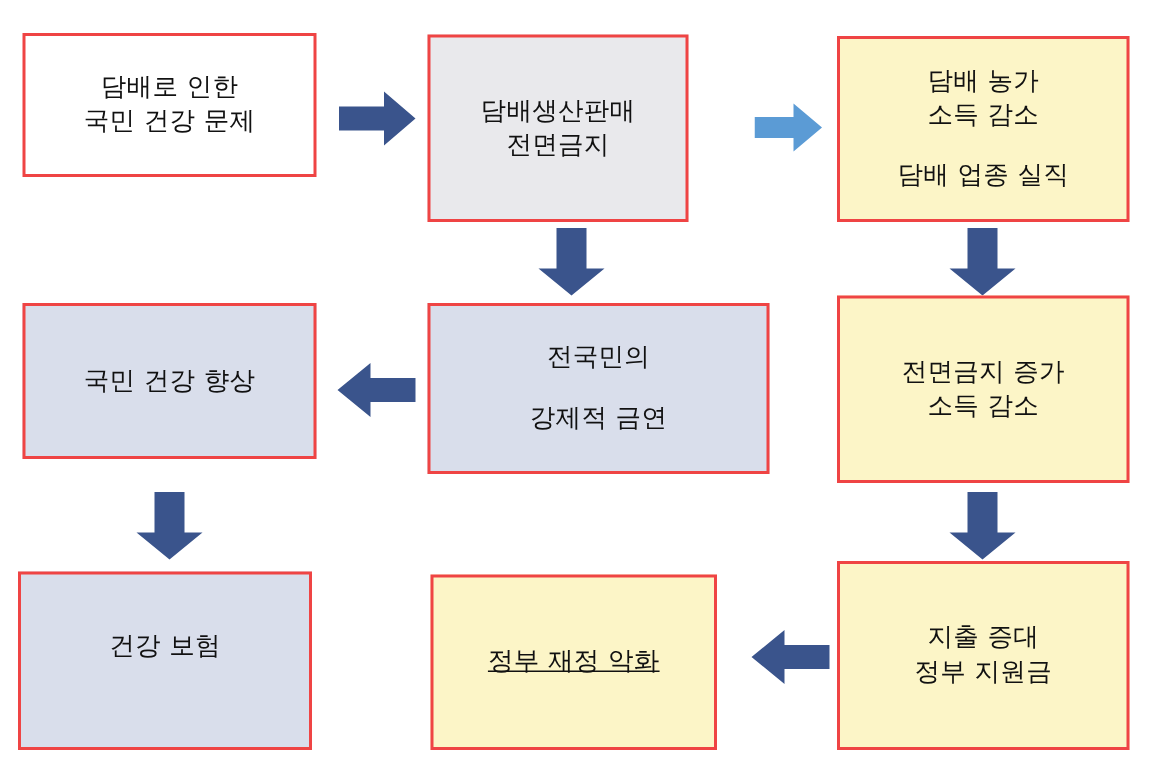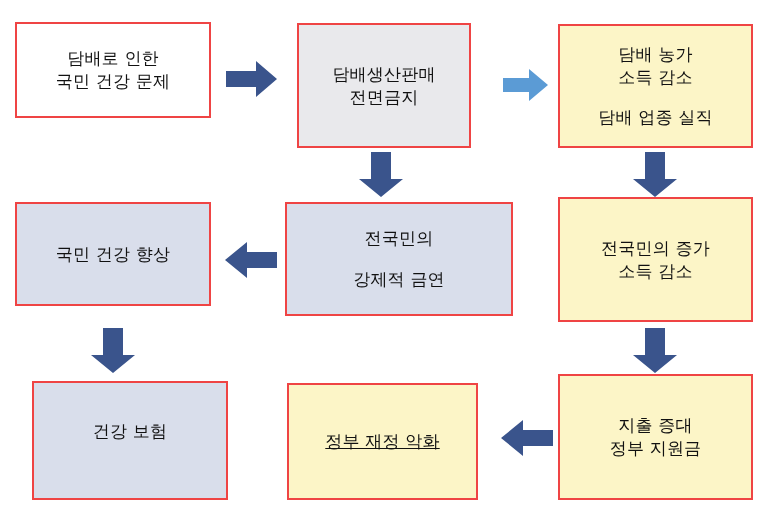--- a/index.html
+++ b/index.html
@@ -57,21 +57,21 @@
     <span class="line">담배로 인한</span>
     <span class="line">국민 건강 문제</span>
   </div>
 
   <div class="arrow" style="left:226px; top:60px;">
     <svg width="52" height="38" viewBox="0 0 52 38" aria-hidden="true">
       <path d="M0 11 L30 11 L30 1 L51 19 L30 37 L30 27 L0 27 Z" fill="#3A548C"></path>
     </svg>
   </div>
 
-  <div class="node fill-gray" style="left:285px; top:23px; width:174px; height:125px;margin-left:12px;">
+  <div class="node fill-gray" style="left:285px; top:23px; width:174px; height:125px;">
     <span class="line">담배생산판매</span>
     <span class="line">전면금지</span>
   </div>
 
   <div class="arrow" style="left:503px; top:68px;">
     <svg width="46" height="34" viewBox="0 0 46 34" aria-hidden="true">
       <path d="M0 10 L26 10 L26 1 L45 17 L26 33 L26 24 L0 24 Z" fill="#5B9BD5"></path>
     </svg>
   </div>
 
@@ -104,37 +104,37 @@
     </svg>
   </div>
 
   <div class="node fill-blue" style="left:285px; top:202px; width:228px; height:114px;">
     <span class="line">전국민의</span>
     <span class="gap"></span>
     <span class="line">강제적 금연</span>
   </div>
 
   <div class="node fill-yellow" style="left:558px; top:197px; width:195px; height:125px;">
-    <span class="line">전국민의 증가</span>
+    <span class="line">전면금지 증가</span>
     <span class="line">소득 감소</span>
   </div>
 
   <div class="arrow" style="left:90px; top:328px;">
     <svg width="46" height="46" viewBox="0 0 46 46" aria-hidden="true">
       <path d="M13 0 L33 0 L33 27 L45 27 L23 45 L1 27 L13 27 Z" fill="#3A548C"></path>
     </svg>
   </div>
 
   <div class="arrow" style="left:632px; top:328px;">
     <svg width="46" height="46" viewBox="0 0 46 46" aria-hidden="true">
       <path d="M13 0 L33 0 L33 27 L45 27 L23 45 L1 27 L13 27 Z" fill="#3A548C"></path>
     </svg>
   </div>
 
-  <div class="node fill-blue" style="left:32px; top:381px; width:196px; height:119px;">
+  <div class="node fill-blue" style="left:12px; top:381px; width:196px; height:119px;">
     <span class="line">건강 보험</span>
     <span class="gap"></span>
   </div>
 
   <div class="node fill-yellow" style="left:287px; top:383px; width:191px; height:117px;text-decoration:underline;">
     <span class="line">정부 재정 악화</span>
   </div>
 
   <div class="arrow" style="left:500px; top:419px;">
     <svg width="54" height="38" viewBox="0 0 54 38" aria-hidden="true">

